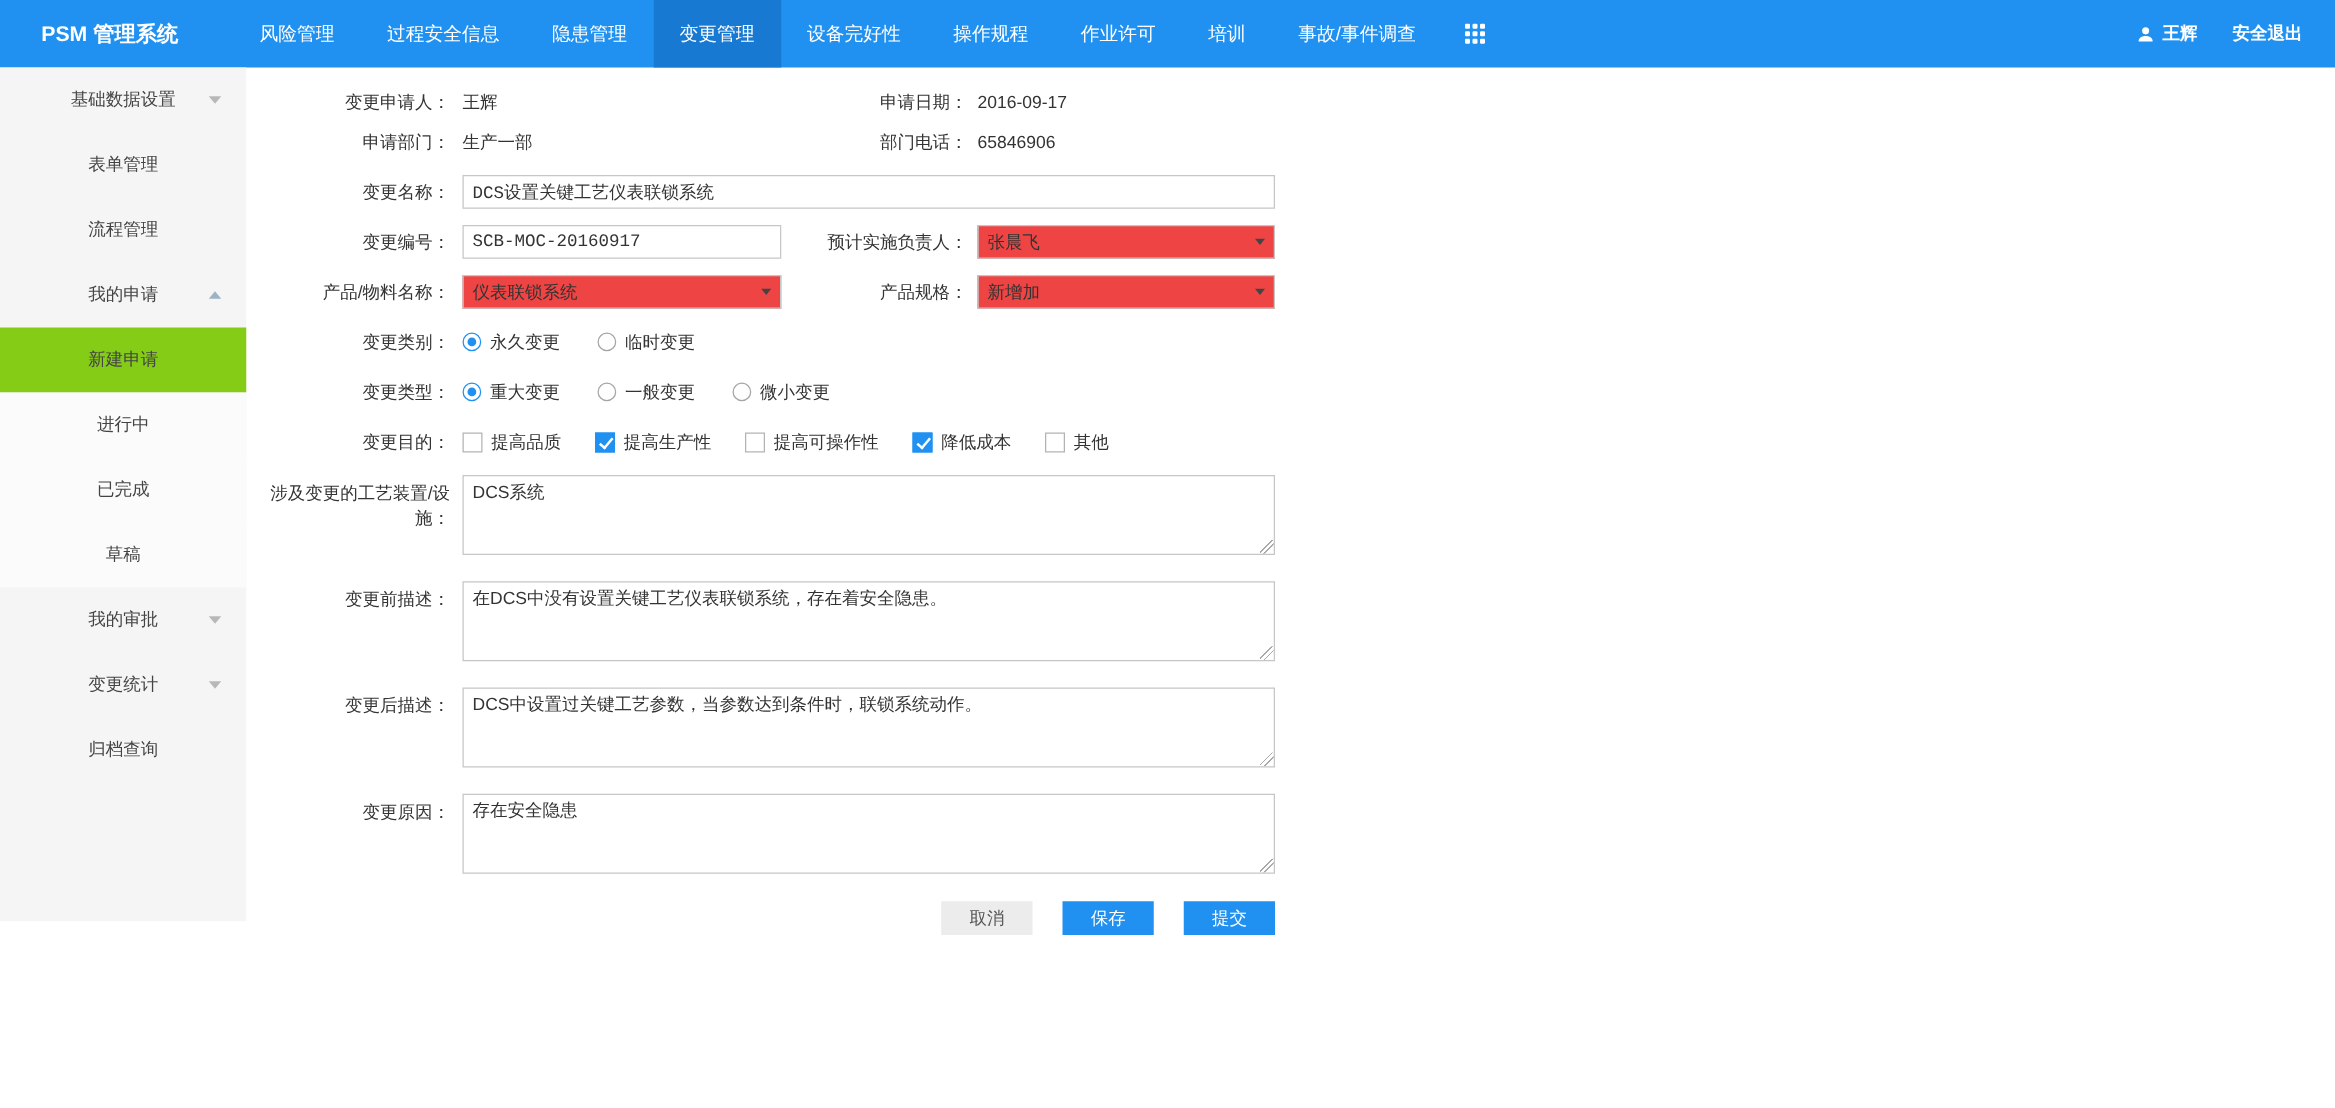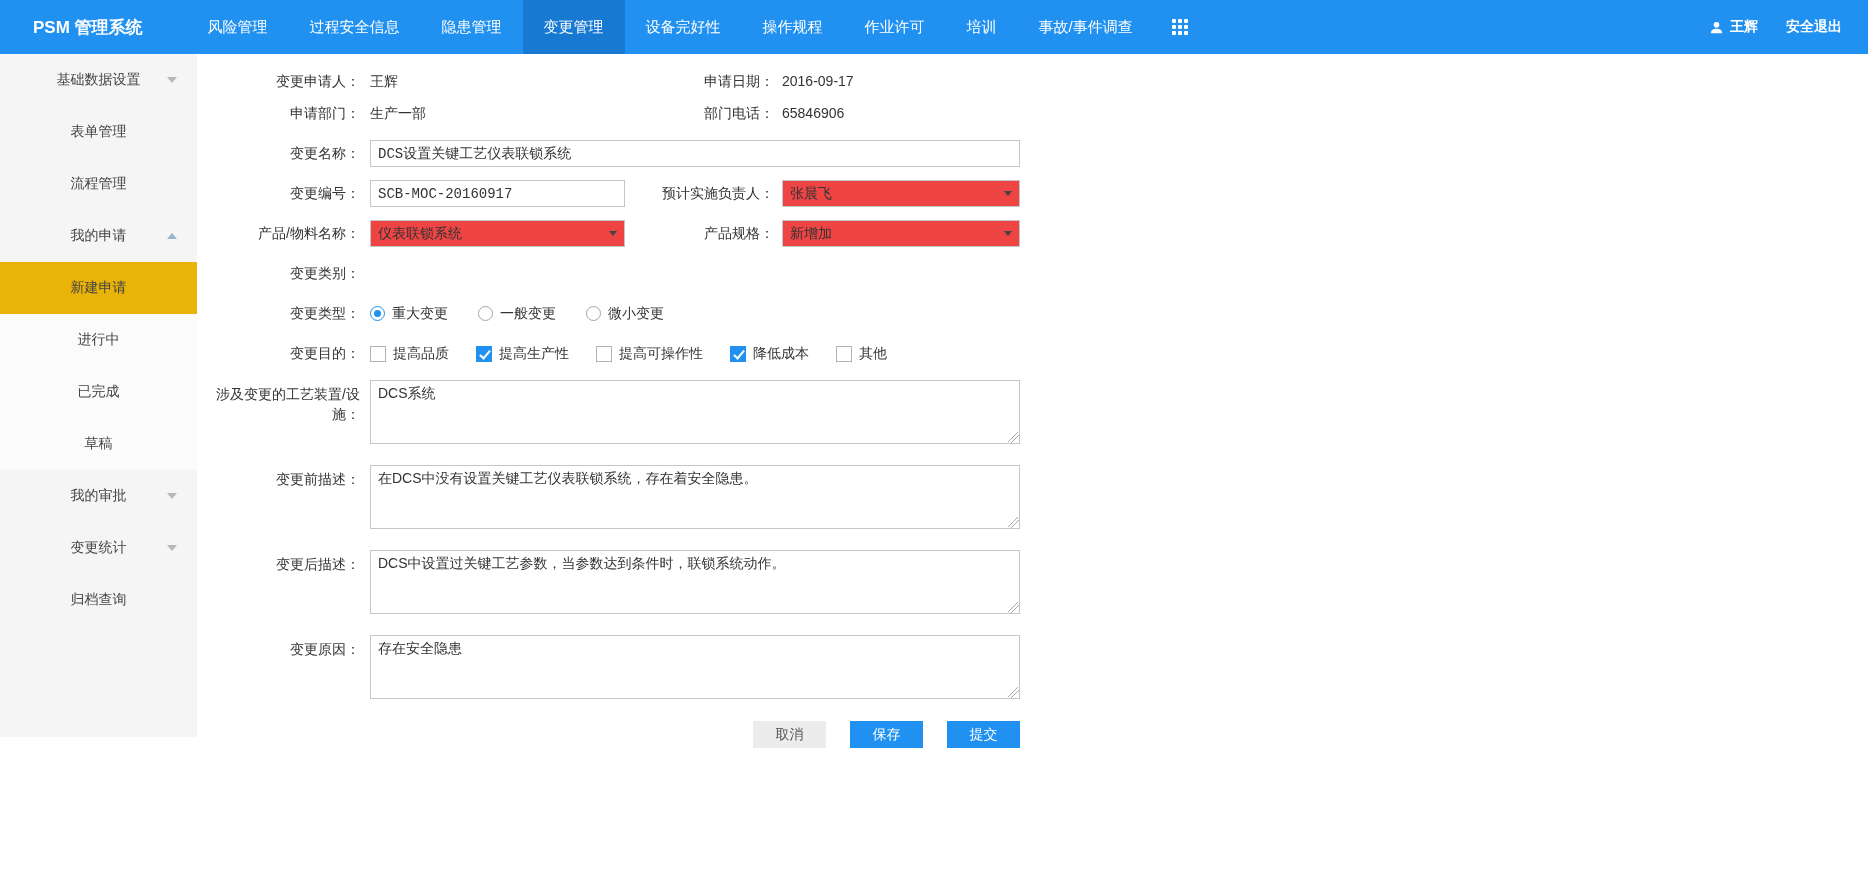--- a/index.html
+++ b/index.html
@@ -17,21 +17,21 @@
   .grid9 i{width:4px;height:4px;background:#fff;border-radius:1px}
   .hright{margin-left:auto;display:flex;align-items:center;gap:28px;padding-right:26px;font-weight:bold}
   .user{display:flex;align-items:center;gap:6px;cursor:pointer}
   .logout{cursor:pointer}
 
   
   .layout{display:flex;align-items:flex-start}
   .sidebar{width:197px;background:#f5f5f5;min-height:683px;flex-shrink:0}
   .side-item{height:52px;display:flex;align-items:center;justify-content:center;position:relative;cursor:pointer;color:#444;font-size:14px}
   .side-item.child{background:#fbfbfb}
-  .side-item.on{background:#eab308}
+  .side-item.on{background:#84cc16}
   .chev{position:absolute;right:20px;width:0;height:0}
   .chev.down{border-left:5px solid transparent;border-right:5px solid transparent;border-top:6px solid #b8b8b8}
   .chev.up{border-left:5px solid transparent;border-right:5px solid transparent;border-bottom:6px solid #9db4c6}
 
   
   .content{flex:1;padding-top:14px}
   .frow{display:flex;margin-bottom:13px}
   .frow.tight{margin-bottom:5px}
   .frow.tx{margin-bottom:21px}
   .flabel{width:163px;text-align:right;flex-shrink:0;line-height:27px;color:#333}
@@ -211,20 +211,30 @@
         <div class="midlabel">产品规格：</div>
         <div class="select w238">
           <span>新增加</span>
           <span class="caret"></span>
         </div>
       </div>
     </div>
 
     <div class="frow">
       <div class="flabel">变更类别：</div>
+      <div class="ffield">
+        <label class="opt">
+          <span class="radio on"></span>
+          <span>永久变更</span>
+        </label>
+        <label class="opt">
+          <span class="radio"></span>
+          <span>临时变更</span>
+        </label>
+      </div>
     </div>
 
     <div class="frow">
       <div class="flabel">变更类型：</div>
       <div class="ffield">
         <label class="opt">
           <span class="radio on"></span>
           <span>重大变更</span>
         </label>
         <label class="opt">

